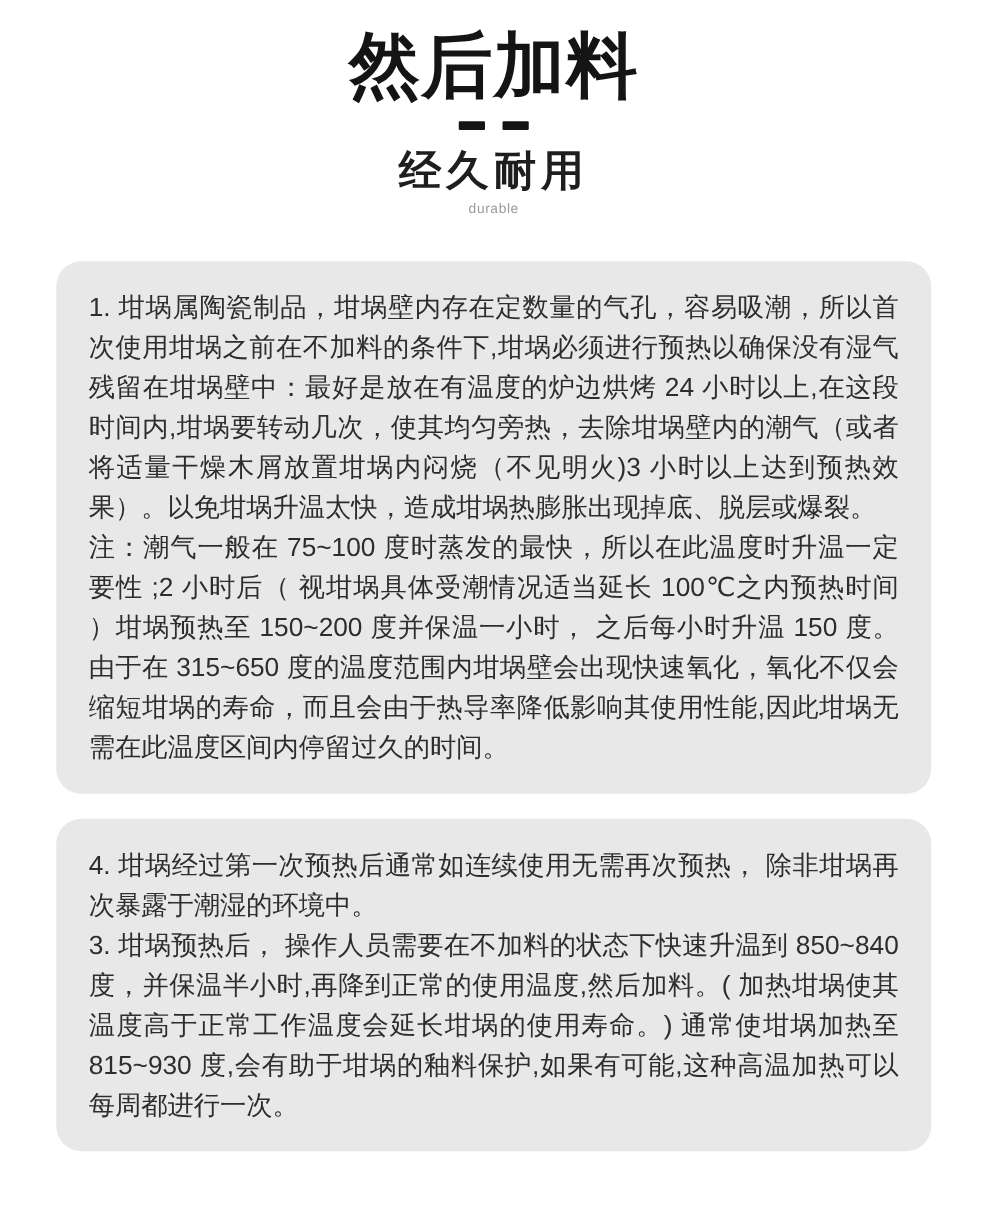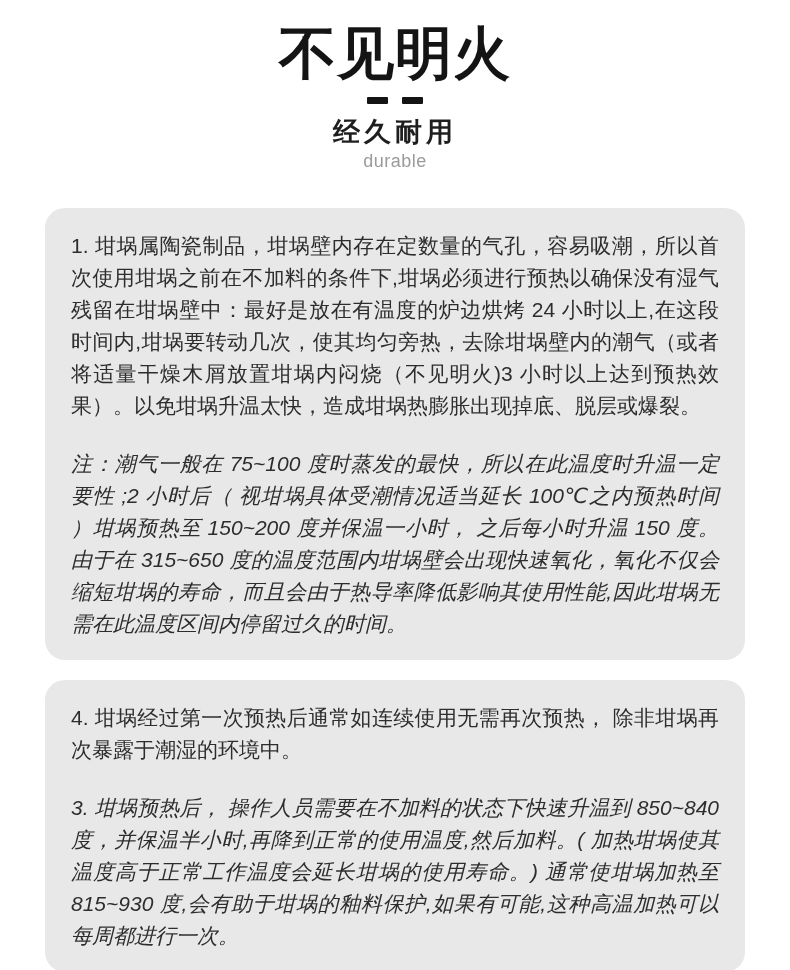--- a/index.html
+++ b/index.html
@@ -31,28 +31,28 @@
   .dash{
     display:inline-block;
     width:21px;height:7px;
     background:var(--ink);
     border-radius:1px;
     margin:0 5px;
     vertical-align:top;
   }
   .subtitle{
     margin:9px 0 0;
-    font-size:27px;
+    font-size:34px;
     font-weight:700;
     letter-spacing:4px;
     color:#1e1e1e;
   }
   .subtitle-en{
     margin-top:1px;
-    font-size:18px;
+    font-size:11px;
     letter-spacing:0.5px;
     color:var(--muted);
   }
   .panel{
     width:700px;
     margin:0 auto;
     background:var(--panel);
     border-radius:20px;
     padding:22px 26px 20px;
   }
@@ -60,29 +60,29 @@
   .panel-2{margin-top:20px;}
   .para{
     margin:0;
     font-size:21px;
     line-height:32px;
     font-weight:500;
     color:var(--body);
     text-align:justify;
     text-justify:inter-ideograph;
   }
-  .para + .para{margin-top:26px;font-style:italic;}
+  .para + .para{}
 </style>
 </head>
 <body>
 
 <div class="page">
 
   <header class="header">
-    <h1 class="title">不见明火</h1>
+    <h1 class="title">然后加料</h1>
 
     <div class="divider">
       <span class="dash"></span>
       <span class="dash"></span>
     </div>
 
     <h2 class="subtitle">经久耐用</h2>
 
     <div class="subtitle-en">durable</div>
   </header>

